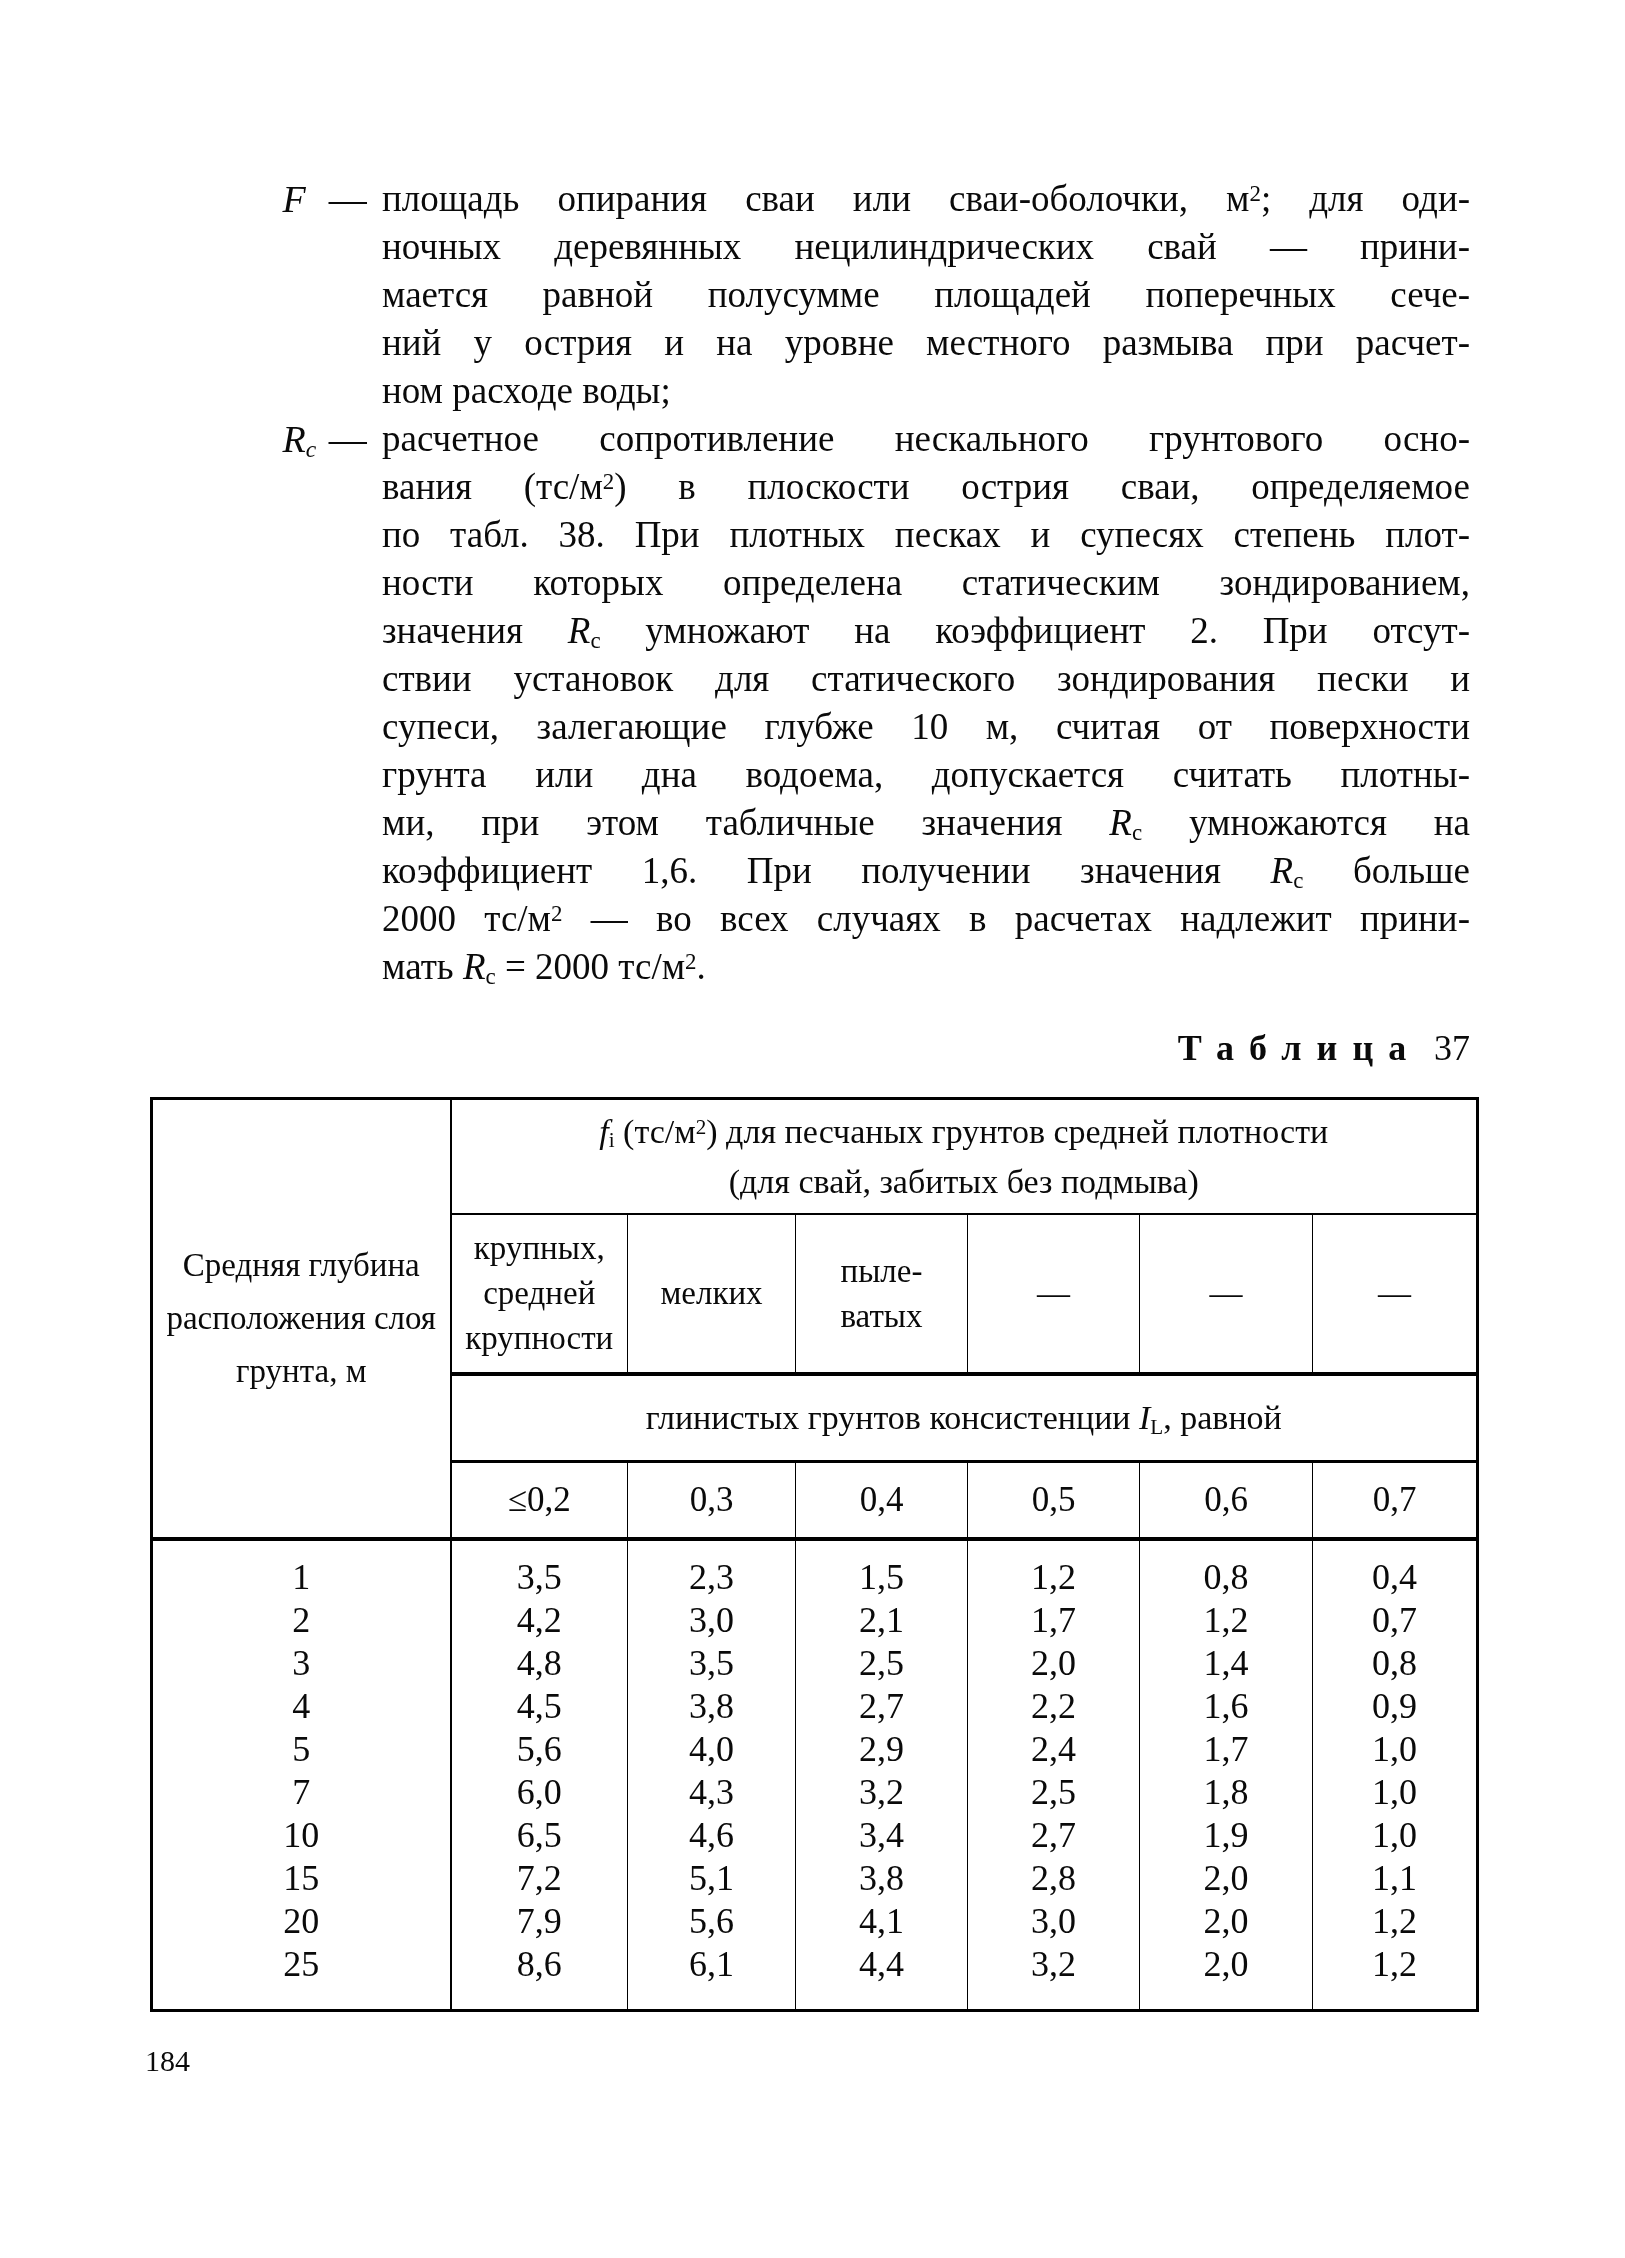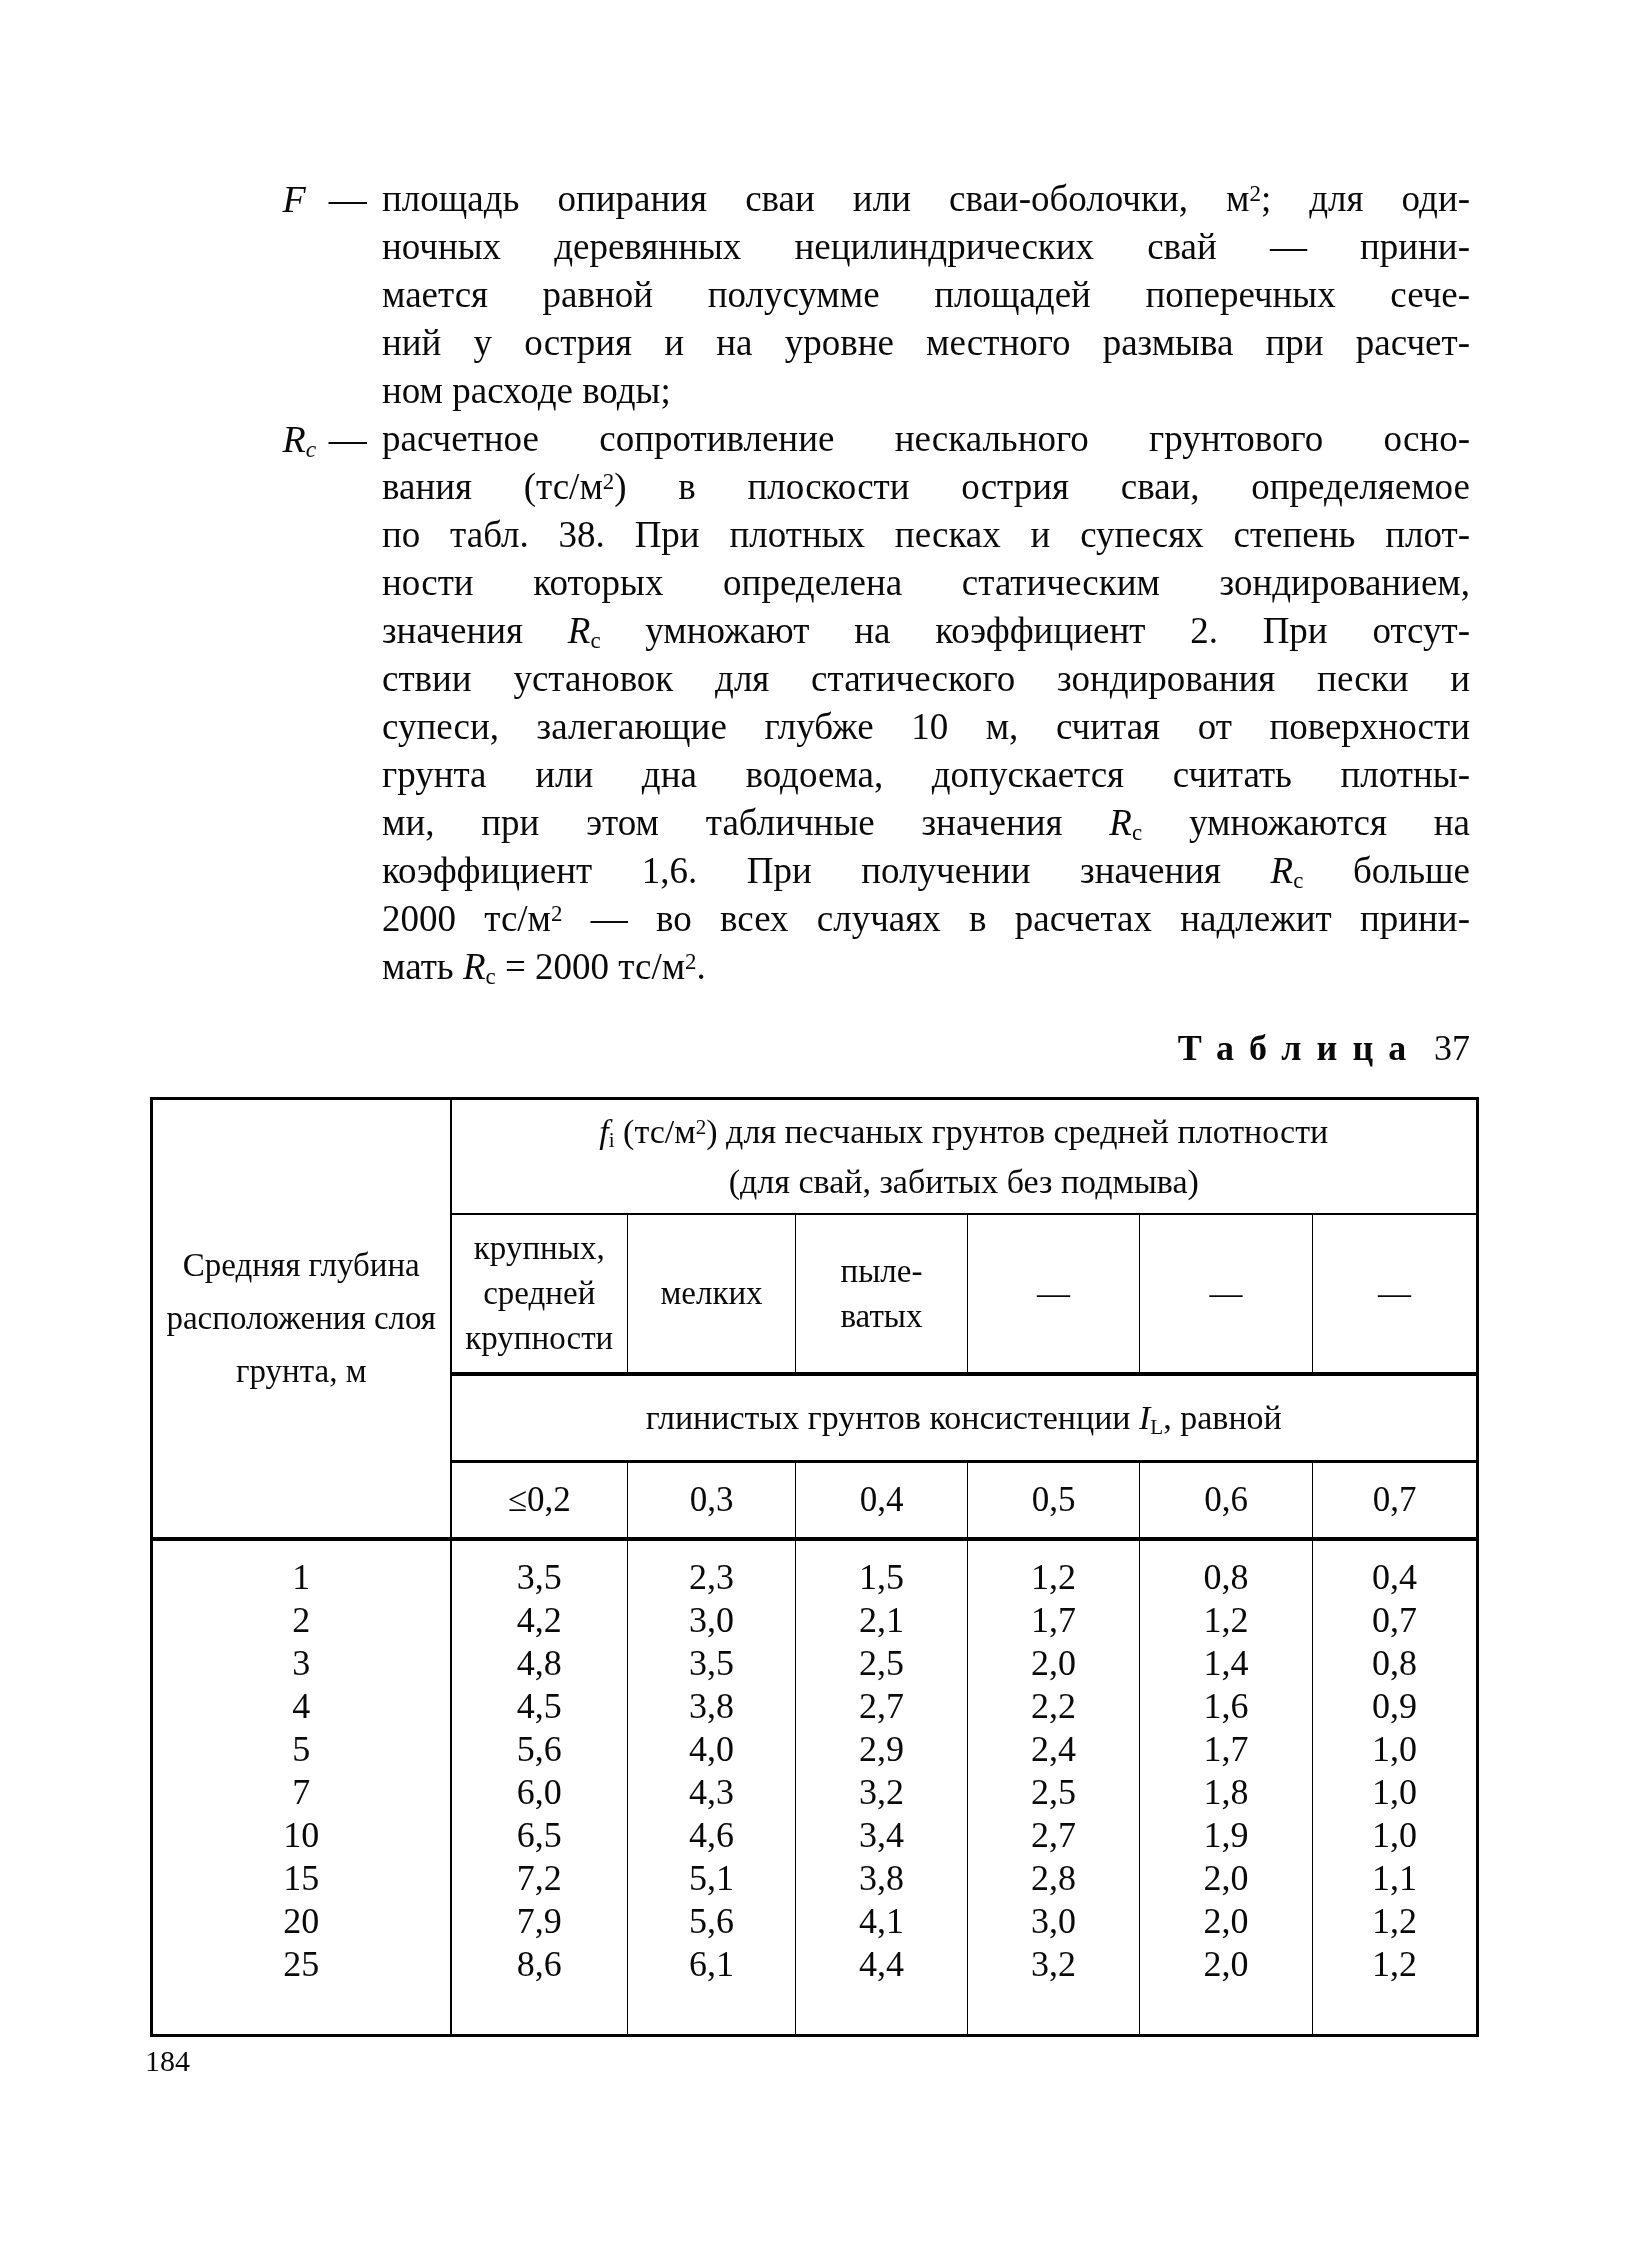--- a/index.html
+++ b/index.html
@@ -92,21 +92,21 @@
   }
   .row-band4 th:first-child { border-left:none;font-family:Liberation Serif, serif; }
   tbody td {
     font-size:36px;
     height:43px;
     border-left:1.9px solid #000;
     line-height:43px;
   }
   tbody td.c-depth { border-left:none; border-right:2.9px solid #000; }
   tbody tr.first-data td { padding-top:15.3px; }
-  tbody tr.last-data td { padding-bottom:48px; }
+  tbody tr.last-data td { padding-bottom:23px; }
 
   
   .page-number {
     position:absolute;
     left:145px; top:2044px;
     font-size:30px;
   }
 </style>
 </head>
 <body>

